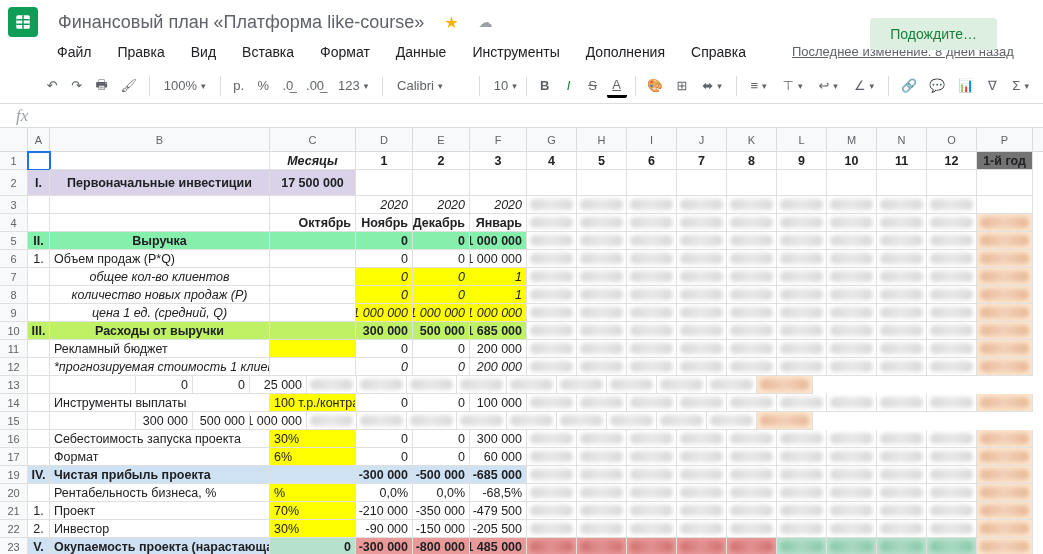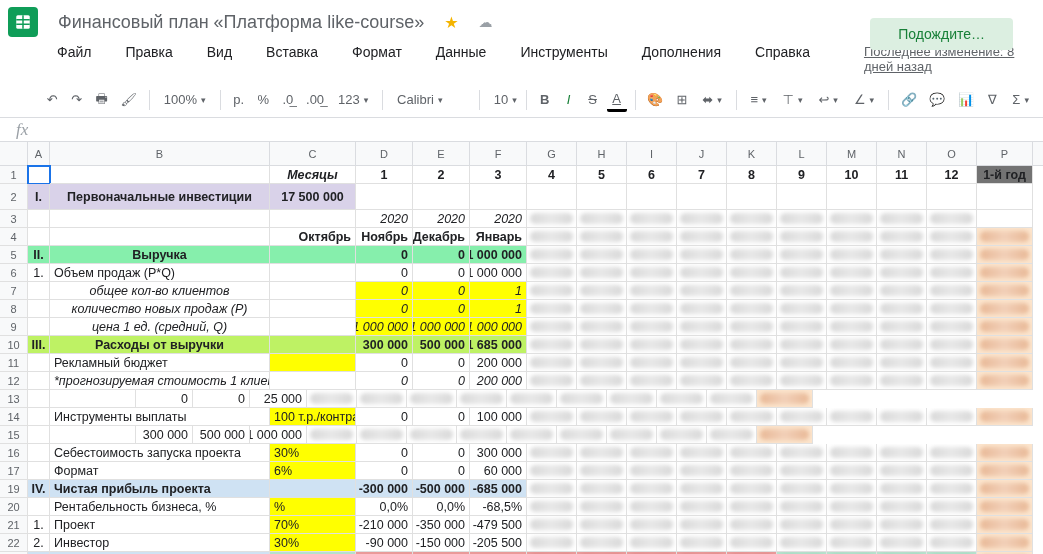--- a/index.html
+++ b/index.html
@@ -4,24 +4,24 @@
 <style>
 *{box-sizing:border-box;margin:0;padding:0}
 body{font-family:Arial,sans-serif;font-size:13px;color:#202124;background:#fff;overflow:hidden}
 .header{padding:8px 0 0 8px}
 .title-row{display:flex;align-items:center;gap:20px;height:28px}
 .logo{width:30px;height:30px;background:#0f9d58;border-radius:4px;display:flex;align-items:center;justify-content:center}
 .logo svg{width:18px;height:18px}
 .title{font-size:18px;color:#5f6368}
 .star{color:#f4b400;font-size:16px}
 .cloud{color:#9aa0a6;font-size:14px}
-.menubar{display:flex;gap:20px;padding:4px 12px 4px 42px;font-size:14px;color:#202124}
+.menubar{display:flex;gap:12px;padding:4px 12px 4px 42px;font-size:14px;color:#202124}
 .menubar span{padding:4px 7px;cursor:pointer;border-radius:4px}
 .lastedit{color:#5f6368;text-decoration:underline;margin-left:20px;font-size:13px}
-.wait-badge{position:absolute;right:30px;top:18px;background:#dcefe1;color:#188038;padding:8px 28px;border-radius:4px;font-size:14px}
+.wait-badge{position:absolute;right:46px;top:18px;background:#dcefe1;color:#188038;padding:8px 20px;border-radius:4px;font-size:14px}
 .toolbar{display:flex;align-items:center;gap:4px;padding:4px 8px 4px 42px;border-bottom:1px solid #dadce0;height:36px;font-size:13px;color:#5f6368}
 .tbtn{padding:4px 6px;border-radius:2px;cursor:pointer;display:flex;align-items:center;justify-content:center;min-width:20px;height:24px}
 .tsep{width:1px;height:20px;background:#dadce0;margin:0 4px}
 .tdrop{display:flex;align-items:center;gap:2px;padding:2px 6px;cursor:pointer}
 .tdrop::after{content:"▾";font-size:9px;margin-left:2px}
 .fxbar{display:flex;align-items:center;padding:2px 8px;border-bottom:1px solid #dadce0;height:24px}
 .fxlabel{font-style:italic;color:#9aa0a6;font-size:17px;padding:0 8px;font-family:serif}
 .grid{display:flex;flex-direction:column}
 .colhdr{display:flex;background:#f8f9fa;border-bottom:1px solid #dadce0;height:24px;font-size:11px;color:#5f6368}
 .colhdr>div{border-right:1px solid #dadce0;display:flex;align-items:center;justify-content:center}

